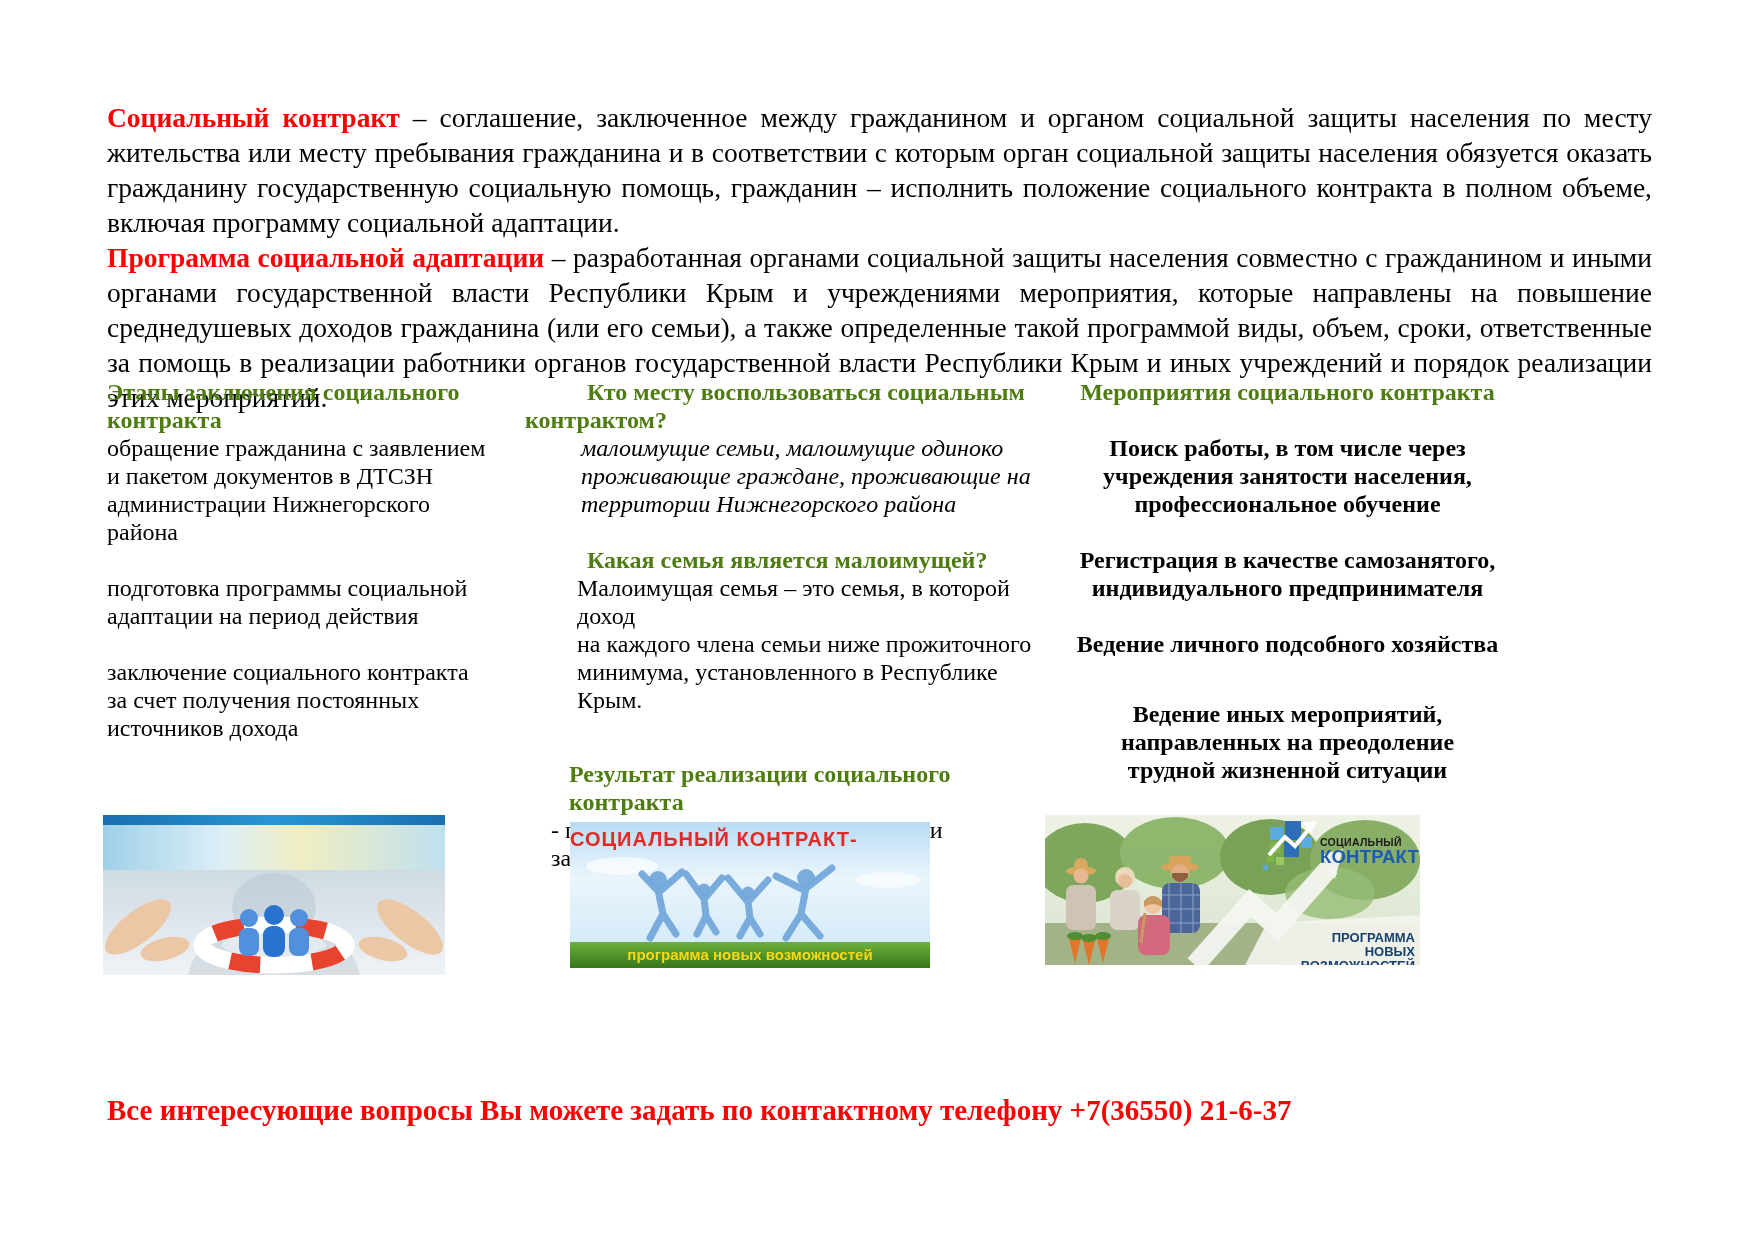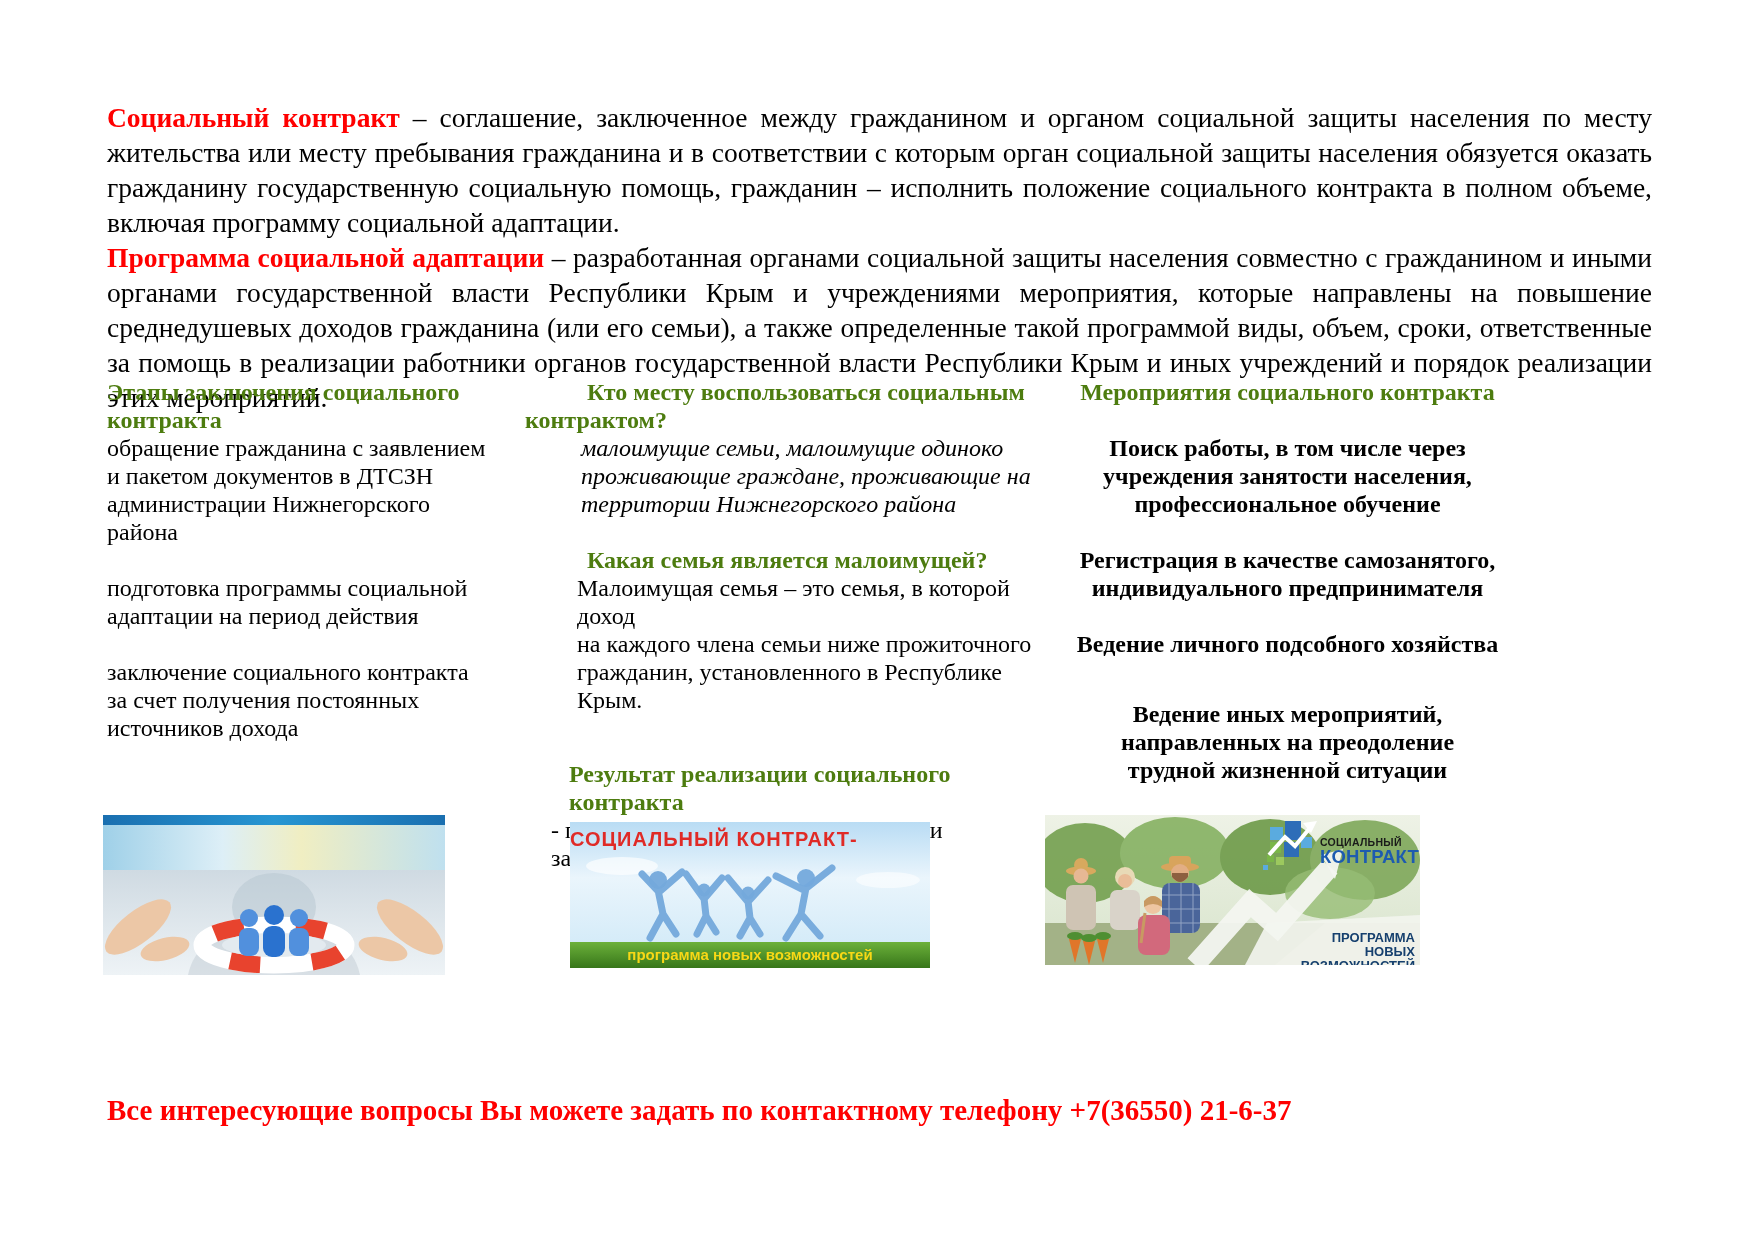--- a/index.html
+++ b/index.html
@@ -78,21 +78,21 @@
 
     <div class="col col-mid">
       <h3 class="purple prewrap mid-h1">Кто месту воспользоваться  социальным
 контрактом?</h3>
       <p class="prewrap mid-p1 gap">малоимущие семьи, малоимущие одиноко
 проживающие граждане, проживающие на
 территории Нижнегорского района</p>
       <h4 class="purple mid-h2">Какая семья является малоимущей?</h4>
       <p class="prewrap mid-p2 gap2">Малоимущая семья – это семья, в которой доход
 на каждого члена семьи ниже прожиточного
-гражданин, установленного в Республике
+минимума, установленного в Республике
 Крым.</p>
       <h4 class="purple mid-h3">Результат реализации  социального контракта</h4>
       <p class="mid-p3">- повышение  уровня и качества жизни заявителя</p>
     </div>
 
     <div class="col col-right">
       <h3 class="purple gap">Мероприятия  социального контракта</h3>
       <p class="prewrap gap">Поиск работы, в том числе через
 учреждения занятости населения,
 профессиональное обучение</p>

